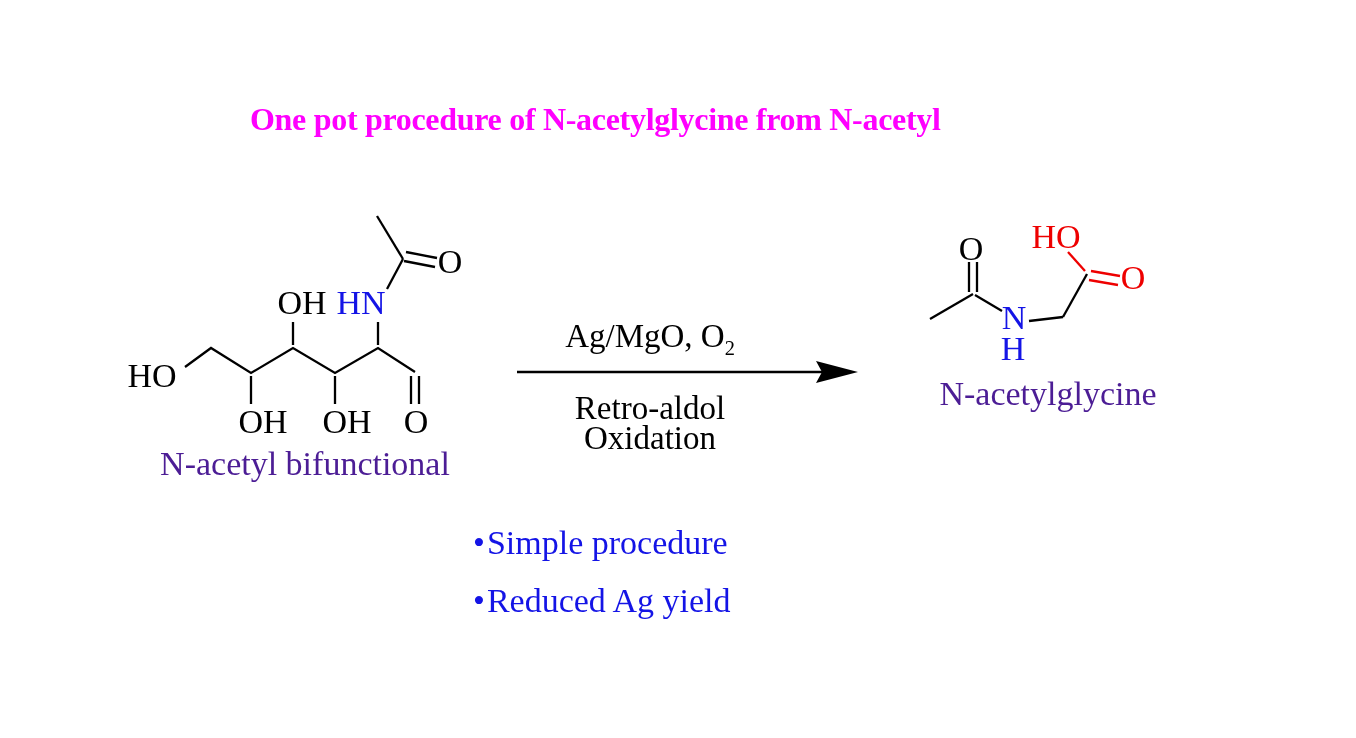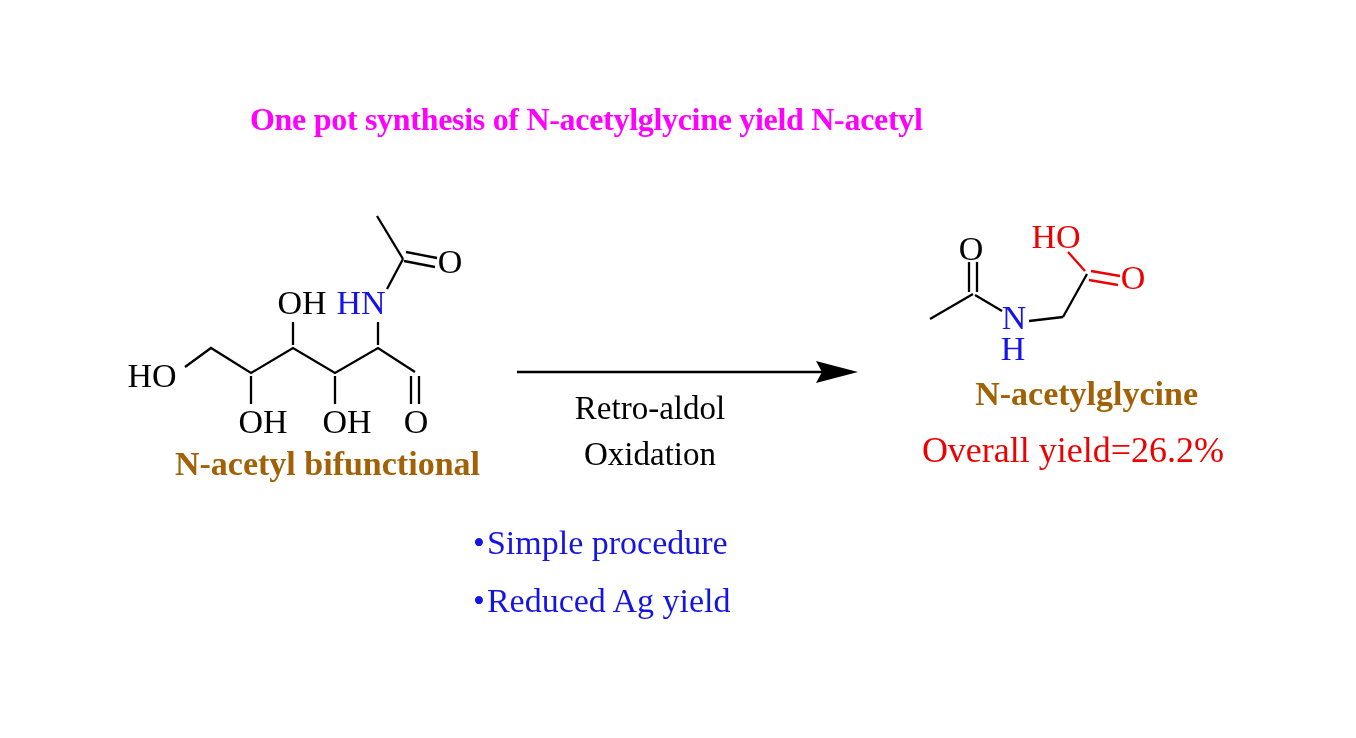--- a/index.html
+++ b/index.html
@@ -23,24 +23,23 @@
     font-size: 32px;
     line-height: 37px;
     letter-spacing: -0.3px;
     white-space: nowrap;
   }
   #title .tline { display: block; }
 
   
   .caption {
     font-size: 34px;
-    color: #a16207;
-    text-align: right;
+    color: #4c1d95;
+    text-align: center;
     white-space: nowrap;
-    font-weight: bold;
   }
   #reactant-caption { left: 130px; top: 445px; width: 350px; }
   #product-caption  { left: 898px; top: 375px; width: 300px; }
   #yield-text {
     left: 893px; top: 429px; width: 360px;
     font-size: 36px;
     color: #ee0000;
     text-align: center;
     white-space: nowrap;
   }
@@ -49,21 +48,21 @@
   .cond {
     width: 300px;
     text-align: center;
     font-size: 33px;
     color: #000000;
     white-space: nowrap;
   }
   #conditions-top { left: 500px; top: 318px; }
   #conditions-top sub { font-size: 0.62em; }
   #step1 { left: 500px; top: 390px; }
-  #step2 { left: 500px; top: 436px; }
+  #step2 { left: 500px; top: 420px; }
 
   
   .bullet-item {
     left: 473px;
     font-size: 34px;
     color: #1414e6;
     white-space: nowrap;
   }
   #bullet-1 { top: 524px; }
   #bullet-2 { top: 582px; }
@@ -82,21 +81,21 @@
   .atom-red    { fill: #ee0000; }
   .arrow-line  { stroke: #000000; stroke-width: 2.7; }
   .arrow-head  { fill: #000000; }
 </style>
 </head>
 <body>
 
 <div id="canvas">
 
   <div id="title" class="abs">
-    <span class="tline">One pot synthesis of N-acetylglycine yield N-acetyl</span>
+    <span class="tline">One pot procedure of N-acetylglycine from N-acetyl</span>
   </div>
 
   <svg class="abs" style="left:110px; top:205px;" width="370" height="240" viewBox="110 205 370 240">
 
     <polyline class="bond" points="185,367 211,348 251,373 293,348 335,373 378,348 415,372"></polyline>
 
     <line class="bond" x1="251" y1="376" x2="251" y2="404"></line>
 
     <line class="bond" x1="293" y1="345" x2="293" y2="322"></line>
 
@@ -125,20 +124,23 @@
     <text class="atom-blue" x="361" y="314" text-anchor="middle">HN</text>
     <text class="atom-black" x="450" y="273" text-anchor="middle">O</text>
     <text class="atom-black" x="416" y="433" text-anchor="middle">O</text>
   </svg>
   <div id="reactant-caption" class="abs caption">N-acetyl bifunctional</div>
 
   <svg class="abs" style="left:510px; top:354px;" width="355" height="36" viewBox="510 354 355 36">
     <line class="arrow-line" x1="517" y1="372" x2="822" y2="372"></line>
     <polygon class="arrow-head" points="816,361 858,372 816,383 822,372"></polygon>
   </svg>
+  <div id="conditions-top" class="abs cond">
+    <span>Ag/MgO, O</span><sub>2</sub>
+  </div>
   <div id="step1" class="abs cond">Retro-aldol</div>
   <div id="step2" class="abs cond">Oxidation</div>
 
   <svg class="abs" style="left:898px; top:215px;" width="262" height="155" viewBox="898 215 262 155">
 
     <g>
       <line class="bond" x1="969" y1="262" x2="969" y2="292"></line>
       <line class="bond" x1="977" y1="262" x2="977" y2="292"></line>
     </g>
 
@@ -157,21 +159,20 @@
       <line class="bond-red" x1="1089" y1="280" x2="1118" y2="285"></line>
     </g>
 
     <text class="atom-black" x="971" y="260" text-anchor="middle">O</text>
     <text class="atom-red" x="1056" y="248" text-anchor="middle">HO</text>
     <text class="atom-red" x="1133" y="289" text-anchor="middle">O</text>
     <text class="atom-blue" x="1014" y="329" text-anchor="middle">N</text>
     <text class="atom-blue" x="1013" y="360" text-anchor="middle">H</text>
   </svg>
   <div id="product-caption" class="abs caption">N-acetylglycine</div>
-  <div id="yield-text" class="abs">Overall yield=26.2%</div>
 
   <div id="bullet-1" class="abs bullet-item">
     <span class="bullet-glyph">•</span><span>Simple procedure</span>
   </div>
   <div id="bullet-2" class="abs bullet-item">
     <span class="bullet-glyph">•</span><span>Reduced Ag yield</span>
   </div>
 
 </div>
 

